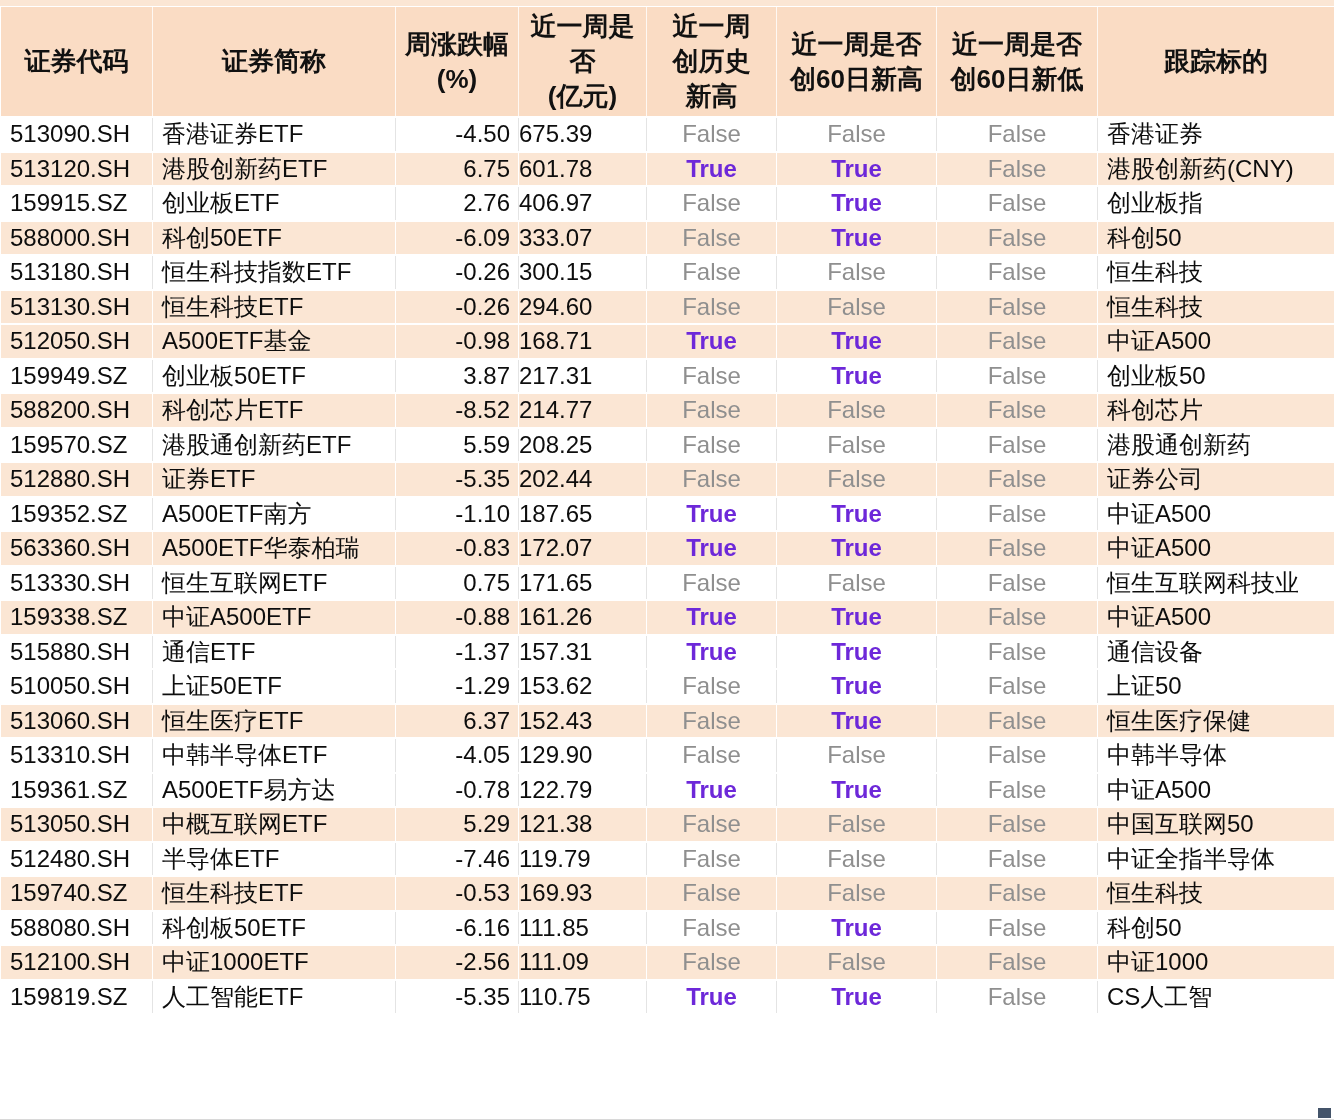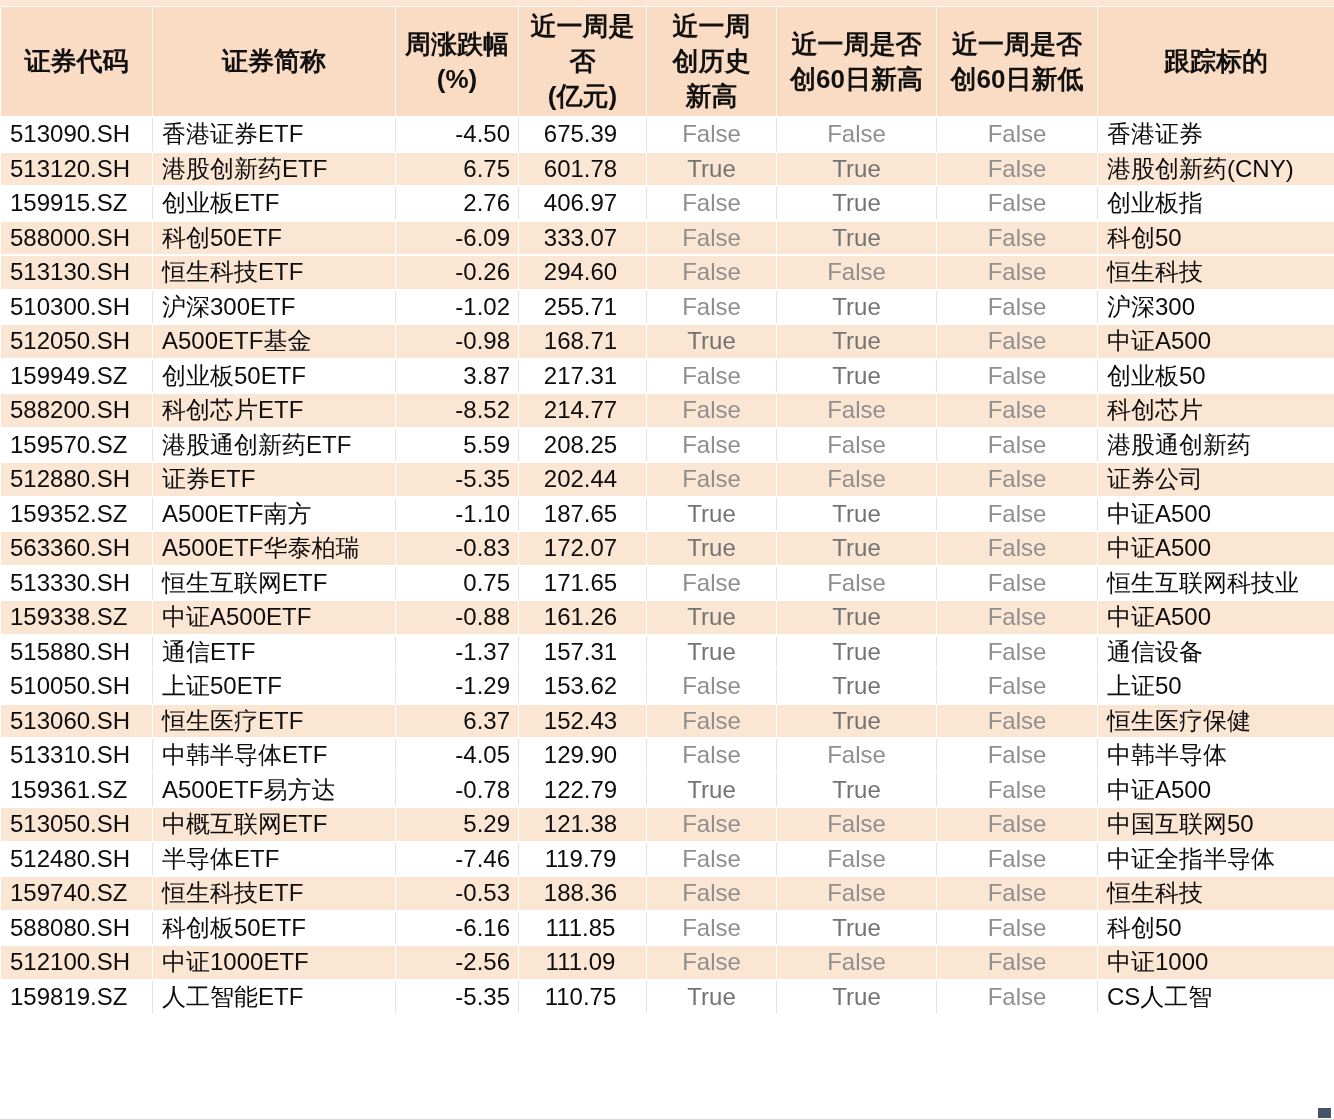--- a/index.html
+++ b/index.html
@@ -37,23 +37,23 @@
     border-right:1px solid #e4e4e4;
     border-bottom:2px solid #ffffff;
     white-space:nowrap;overflow:hidden;
   }
   tbody tr.stripe td{
     background:var(--stripe-bg,#fbe6d4);
     border-right:1px solid rgba(255,255,255,.85);
   }
   td.code,td.name,td.idx{text-align:left;padding-left:9px;}
   td.chg{text-align:right;padding-right:8px;margin-top:24px;}
-  td.amt{text-align:center;padding-right:4px;margin-left:42px;}
+  td.amt{text-align:left;padding-right:4px;margin-left:42px;}
   td.flag{text-align:center;color:var(--false-color,#8f8f8f);}
-  td.flag.true{color:#737373;font-weight:normal;}
+  td.flag.true{color:#6d28d9;font-weight:bold;}
   .fill-handle{
     position:absolute;right:3px;bottom:2px;
     width:13px;height:10px;
     background:var(--handle-color,#44546a);
   }
   .bottom-edge{
     position:absolute;left:0;bottom:0;width:1334px;height:1px;
     background:#d8d8d8;
   }
 </style>
@@ -126,40 +126,40 @@
         <tr class="stripe">
           <td class="code">588000.SH</td>
           <td class="name">科创50ETF</td>
           <td class="chg">-6.09</td>
           <td class="amt">333.07</td>
           <td class="flag">False</td>
           <td class="flag true">True</td>
           <td class="flag">False</td>
           <td class="idx">科创50</td>
         </tr>
+        <tr>
+          <td class="code">513180.SH</td>
+          <td class="name">恒生科技指数ETF</td>
+          <td class="chg">-0.26</td>
+          <td class="amt">300.15</td>
+          <td class="flag">False</td>
+          <td class="flag">False</td>
+          <td class="flag">False</td>
+          <td class="idx">恒生科技</td>
+        </tr>
         <tr class="stripe">
           <td class="code">513130.SH</td>
           <td class="name">恒生科技ETF</td>
           <td class="chg">-0.26</td>
           <td class="amt">294.60</td>
           <td class="flag">False</td>
           <td class="flag">False</td>
           <td class="flag">False</td>
           <td class="idx">恒生科技</td>
         </tr>
-        <tr>
-          <td class="code">510300.SH</td>
-          <td class="name">沪深300ETF</td>
-          <td class="chg">-1.02</td>
-          <td class="amt">255.71</td>
-          <td class="flag">False</td>
-          <td class="flag true">True</td>
-          <td class="flag">False</td>
-          <td class="idx">沪深300</td>
-        </tr>
         <tr class="stripe">
           <td class="code">512050.SH</td>
           <td class="name">A500ETF基金</td>
           <td class="chg">-0.98</td>
           <td class="amt">168.71</td>
           <td class="flag true">True</td>
           <td class="flag true">True</td>
           <td class="flag">False</td>
           <td class="idx">中证A500</td>
         </tr>
@@ -310,21 +310,21 @@
           <td class="amt">119.79</td>
           <td class="flag">False</td>
           <td class="flag">False</td>
           <td class="flag">False</td>
           <td class="idx">中证全指半导体</td>
         </tr>
         <tr class="stripe">
           <td class="code">159740.SZ</td>
           <td class="name">恒生科技ETF</td>
           <td class="chg">-0.53</td>
-          <td class="amt">188.36</td>
+          <td class="amt">169.93</td>
           <td class="flag">False</td>
           <td class="flag">False</td>
           <td class="flag">False</td>
           <td class="idx">恒生科技</td>
         </tr>
         <tr>
           <td class="code">588080.SH</td>
           <td class="name">科创板50ETF</td>
           <td class="chg">-6.16</td>
           <td class="amt">111.85</td>

